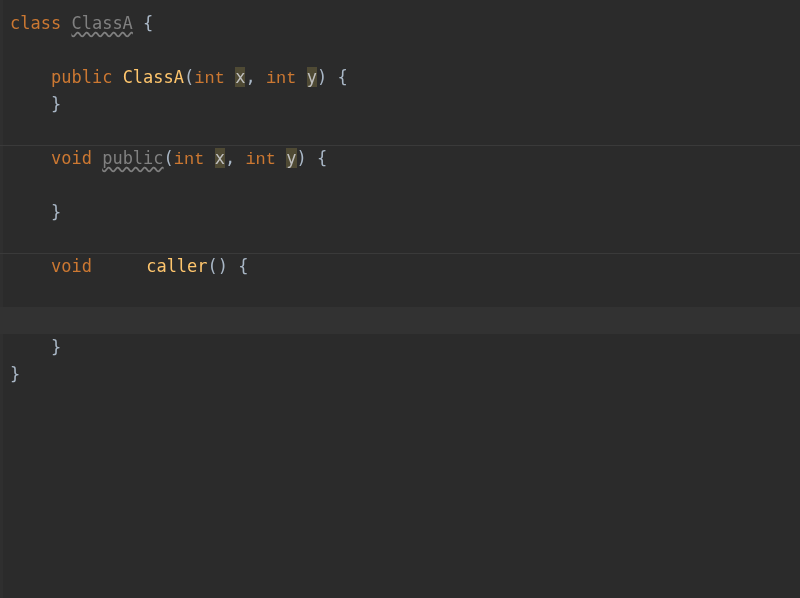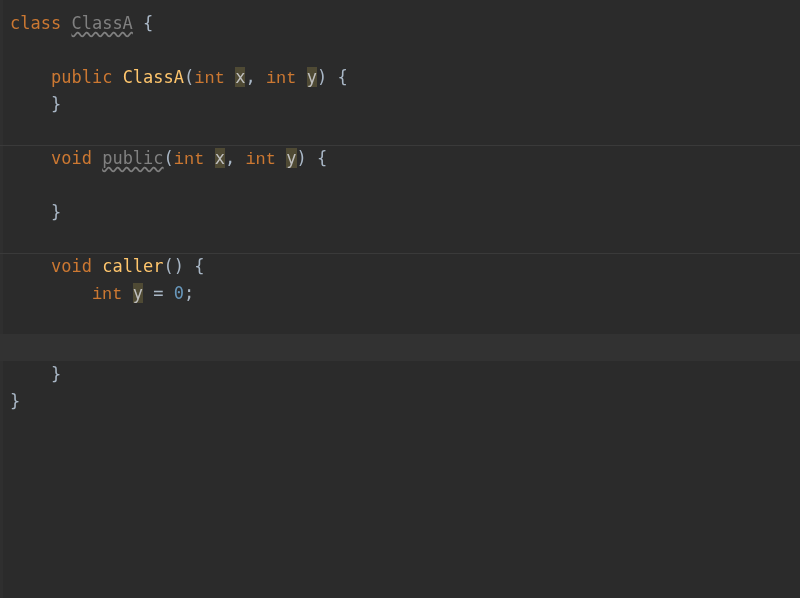--- a/index.html
+++ b/index.html
@@ -32,21 +32,21 @@
     position: absolute;
     left: 0; right: 0; top: 0;
     border-top: 1px solid #3a3a3a;
   }
   .line.current {
     background: #323232;
   }
   .kw   { color: #cc7832; }
   .type { color: #cc7832; font-family: Liberation Mono, monospace; }
   .name { color: #ffc66d; }
-  .meth { color: #ffc66d; }
+  .meth { color: #ffc66d; margin-left: 44px; }
   .num  { color: #6897bb; }
   .plain{ color: #a9b7c6; }
   .warn {
     color: #808080;
     text-decoration: underline wavy #808080;
     text-decoration-skip-ink: none;
     text-underline-offset: 2px;
   }
   .unused {
     background: rgba(110,100,60,0.55);
@@ -79,21 +79,20 @@
 
   <div class="line"></div>
 
   <div class="line">    <span class="plain">}</span></div>
 
   <div class="line"></div>
 
   <div class="line sep-above">    <span class="kw">void</span> <span class="meth">caller</span><span class="plain">() {</span></div>
 
 
-  <div class="line">        <span class="type">int</span> <span class="unused">y</span><span class="plain"> = </span><span class="num">0</span><span class="plain">;</span></div>
 
   <div class="line"></div>
 
   <div class="line current">        </div>
 
   <div class="line">    <span class="plain">}</span></div>
 
   <div class="line"><span class="plain">}</span></div>
 
 </div>

